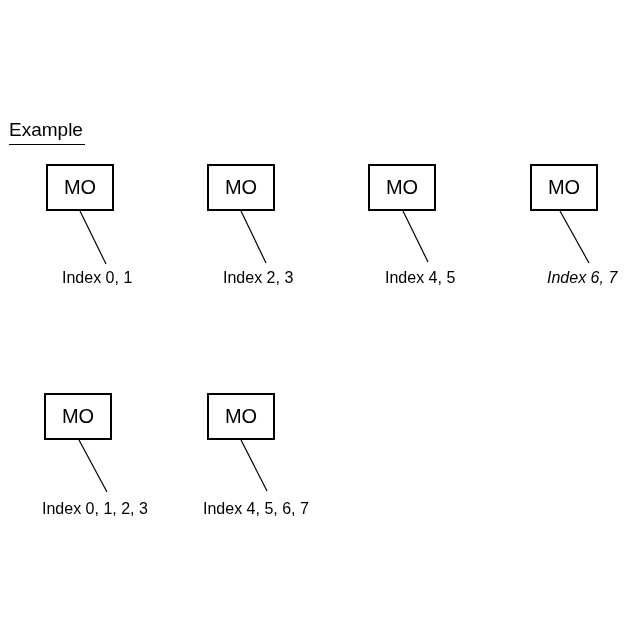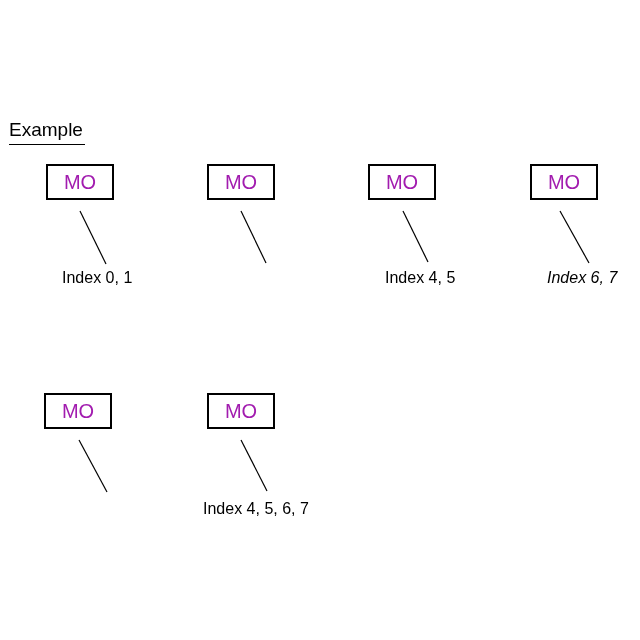--- a/index.html
+++ b/index.html
@@ -33,29 +33,29 @@
     width: 640px;
     height: 640px;
   }
   .connectors line {
     stroke: #000000;
     stroke-width: 1.2;
   }
   .mo-box {
     position: absolute;
     width: 68px;
-    height: 36px;
+    height: 47px;
     box-sizing: border-box;
     border: 2px solid #000000;
     background: #ffffff;
     display: flex;
     align-items: center;
     justify-content: center;
     font-size: 20px;
-    color: #a21caf;
+    color: #000000;
   }
   .index-label {
     position: absolute;
     font-size: 16px;
     line-height: 22px;
     color: #000000;
     white-space: nowrap;
   }
   
   .b0 { left: 46px;  top: 164px; }
@@ -104,18 +104,20 @@
   </div>
 
   <div class="mo-box b4">
     <span>MO</span>
   </div>
   <div class="mo-box b5">
     <span>MO</span>
   </div>
 
   <div class="index-label l0">Index 0, 1</div>
+  <div class="index-label l1">Index 2, 3</div>
   <div class="index-label l2">Index 4, 5</div>
   <div class="index-label l3">Index 6, 7</div>
 
+  <div class="index-label l4">Index 0, 1, 2, 3</div>
   <div class="index-label l5">Index 4, 5, 6, 7</div>
 
 </div>
 
 </body></html>

